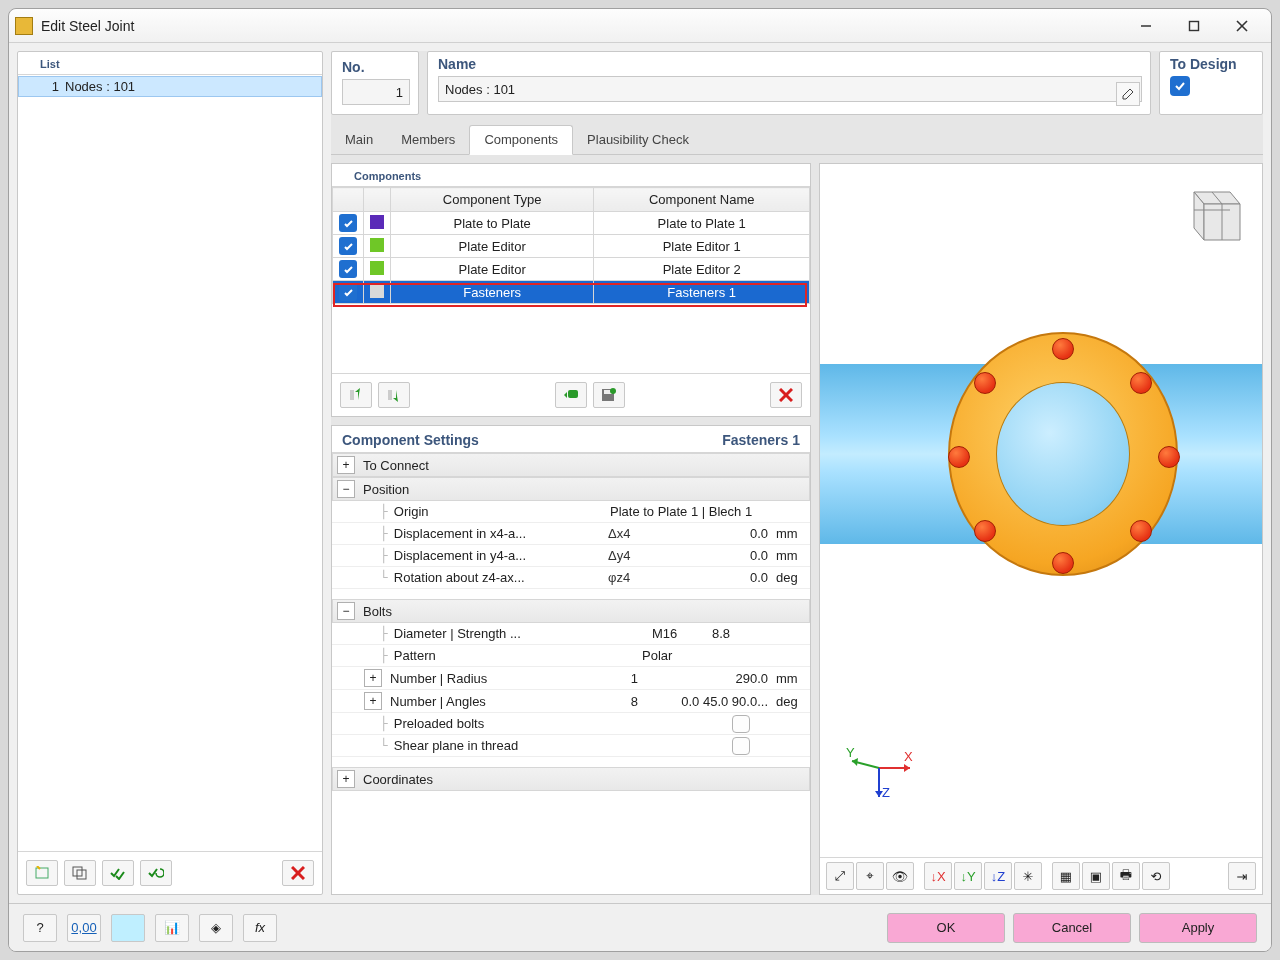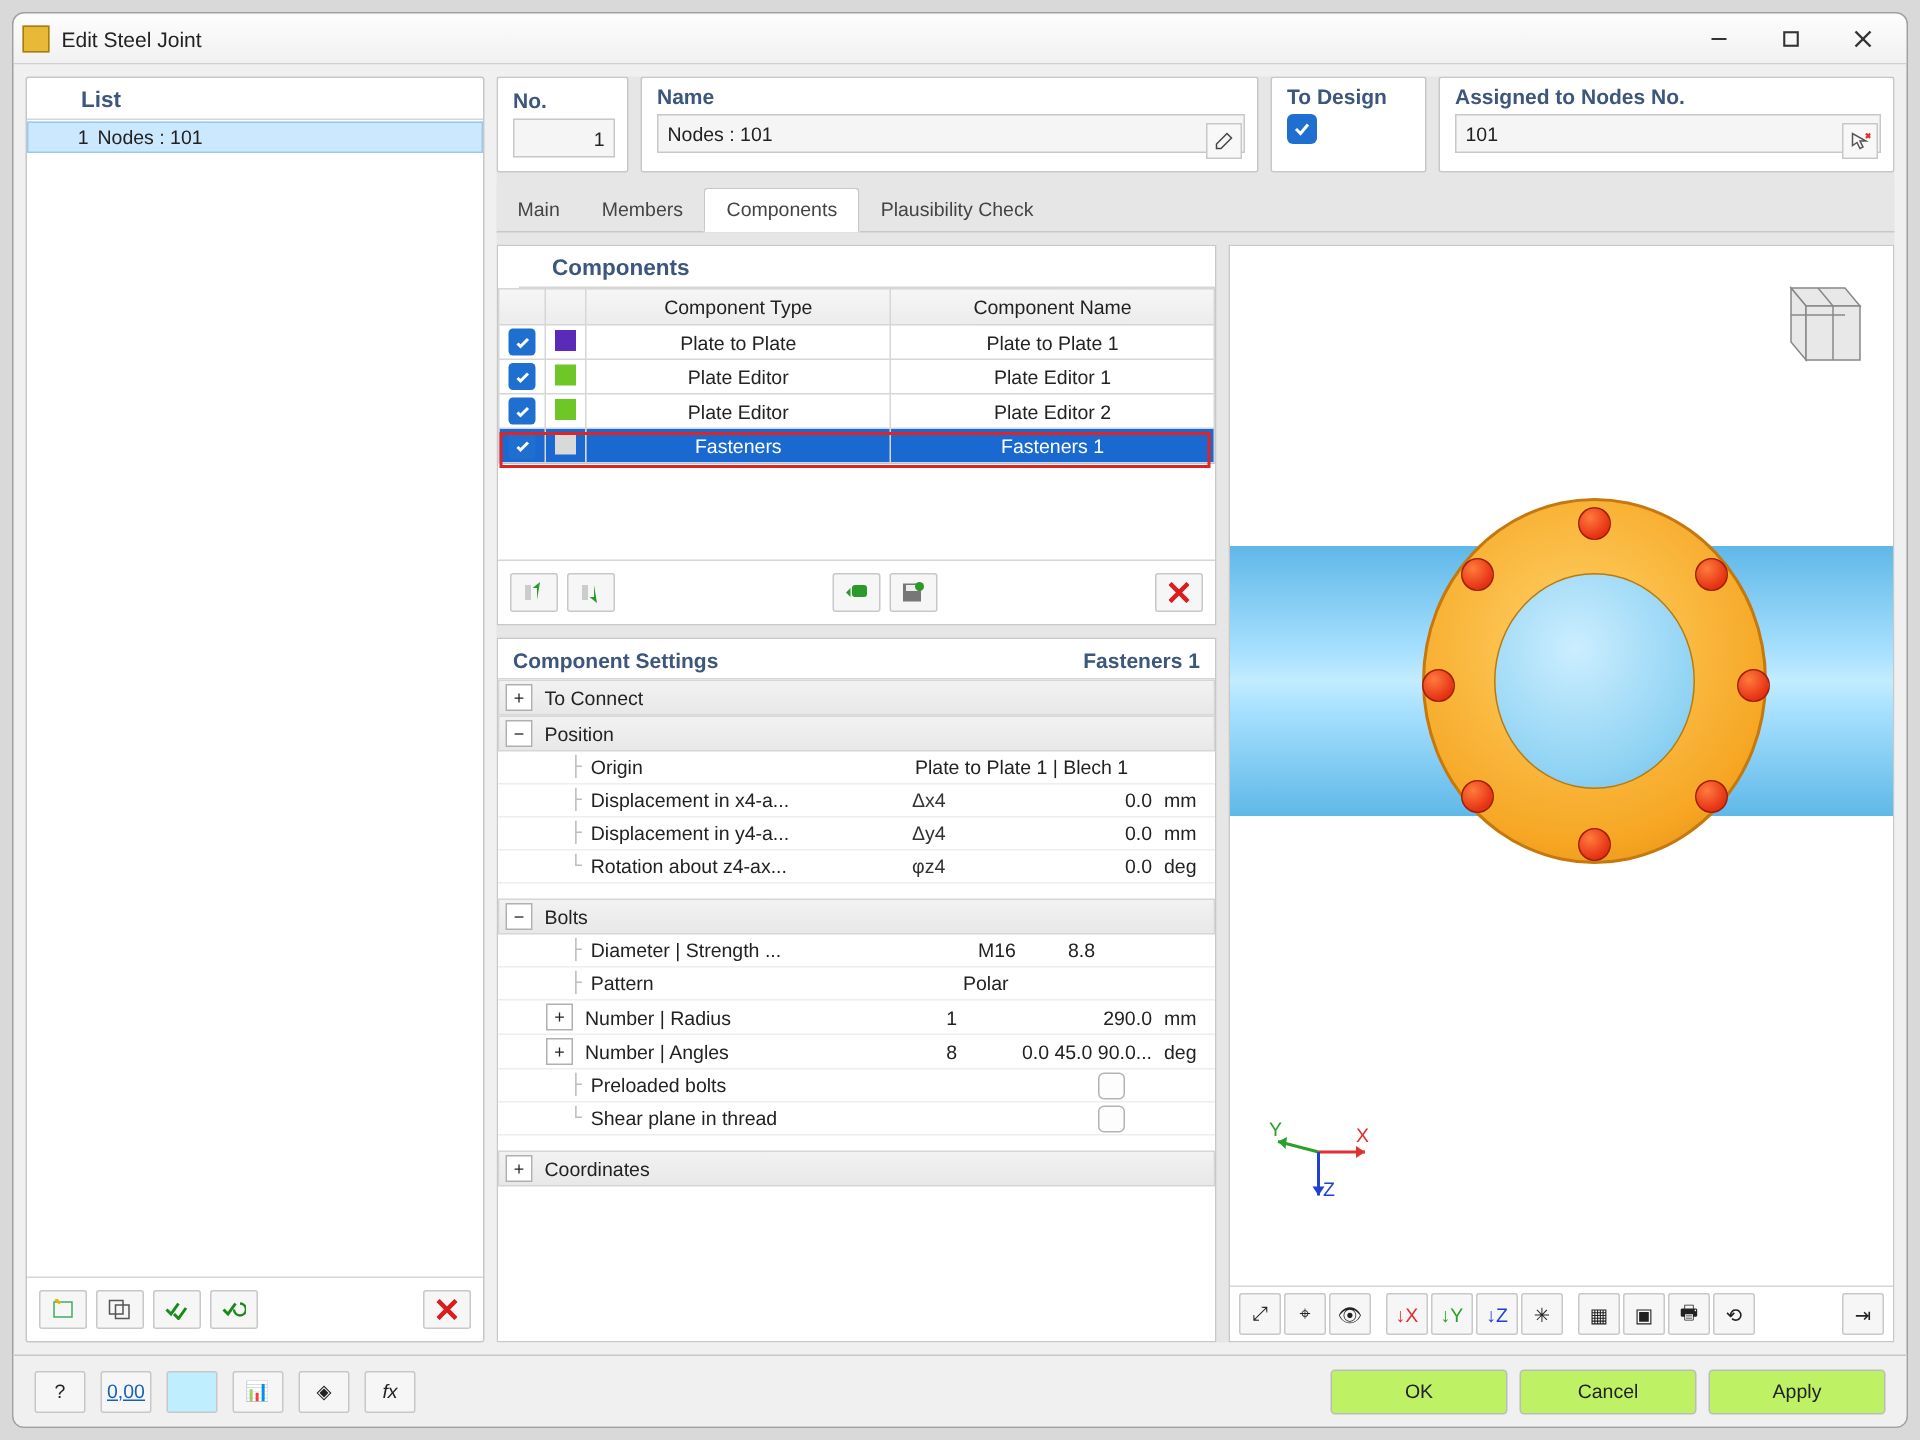--- a/index.html
+++ b/index.html
@@ -27,21 +27,21 @@
 }
 .titlebar .icon { width:18px; height:18px; background:#e8b838; border:1px solid #a37d12; margin-right:8px; }
 .titlebar .title { font-size:14px; }
 .win-btns { margin-left:auto; display:flex; gap:2px; }
 .win-btn { width:46px; height:30px; display:flex; align-items:center; justify-content:center; border-radius:4px; }
 .win-btn svg { width:12px; height:12px; }
 .body {
   flex:1; display:flex; padding:8px; gap:8px; overflow:hidden;
 }
 .panel { background:var(--white); border:1px solid var(--panel-border); border-radius:2px; }
-.panel-head { font-weight:600; color:var(--heading); padding:6px 22px 4px; font-size:15px;margin-left:14px; }
+.panel-head { font-weight:600; color:var(--heading); padding:6px 22px 4px; font-size:11px; }
 .left-panel { width:306px; display:flex; flex-direction:column; }
 .list-body { flex:1; border-top:1px solid var(--grid-border); padding:1px 0; position:relative; }
 .list-row { display:flex; align-items:center; gap:6px; padding:2px 6px 2px 12px; background:var(--hover-blue); border:1px solid #9cc7f0; }
 .list-row .num { width:28px; text-align:right; }
 .list-toolbar { display:flex; gap:6px; padding:8px; border-top:1px solid var(--grid-border); }
 .tb-btn { width:32px; height:26px; background:#f6f6f6; border:1px solid var(--panel-border); border-radius:2px; display:flex; align-items:center; justify-content:center; }
 .tb-btn.danger svg { stroke:#d81e1e; }
 .right-area { flex:1; display:flex; flex-direction:column; gap:8px; background:var(--panel-bg); padding:0; overflow:hidden; }
 .top-row { display:flex; gap:8px; height:64px; }
 .field { background:#fff; border:1px solid var(--panel-border); border-radius:2px; padding:4px 8px 6px 10px; display:flex; flex-direction:column; gap:4px; }
@@ -103,21 +103,21 @@
 .bolt { position:absolute; width:22px; height:22px; border-radius:50%; background:radial-gradient(circle at 35% 30%, #ff7b3d, #e63214 70%); border:1px solid #a01e04; }
 .axis-widget { position:absolute; left:24px; bottom:54px; width:70px; height:70px; }
 .view-toolbar { display:flex; gap:2px; padding:4px 6px; border-top:1px solid var(--grid-border); background:#fff; flex-wrap:nowrap; }
 .view-toolbar .tb-btn { width:28px; height:28px; border:1px solid var(--panel-border); }
 .iso-cube { position:absolute; right:12px; top:12px; width:76px; height:76px; }
 .footer {
   height:48px; display:flex; align-items:center; padding:8px 14px; gap:8px;
   border-top:1px solid var(--panel-border); background:var(--bg);
 }
 .footer .fspacer { flex:1; }
-.btn { min-width:118px; height:30px; background:#bef264; border:1px solid #bcbcbc; border-radius:3px; }
+.btn { min-width:118px; height:30px; background:#f9a8d4; border:1px solid #bcbcbc; border-radius:3px; }
 .icon-strip { display:flex; gap:10px; }
 .icon-strip .tb-btn { width:34px; height:28px; }
 </style>
 </head>
 <body>
 
 <div class="window">
   <div class="titlebar">
     <span class="icon"></span>
     <span class="title">Edit Steel Joint</span>
@@ -203,33 +203,20 @@
               <svg width="14" height="14">
                 <path d="M2 12 L2 9 L9 2 L12 5 L5 12 Z" fill="none" stroke="#444"></path>
               </svg>
             </div>
         </div>
         <div class="field todesign">
           <span class="field-label">To Design</span>
           <div class="chk">
               <svg width="12" height="12">
                 <polyline points="2,6 5,9 10,3" fill="none" stroke="#fff" stroke-width="2"></polyline>
-              </svg>
-            </div>
-        </div>
-        <div class="field assigned">
-          <span class="field-label">Assigned to Nodes No.</span>
-          <div class="field-input">
-              <span>101</span>
-            </div>
-          <div class="pick-btn">
-              <svg width="14" height="14">
-                <path d="M2 2 L2 10 L5 8 L7 12 L9 11 L7 7 L11 7 Z" fill="none" stroke="#555"></path>
-                <line x1="11" y1="2" x2="14" y2="5" stroke="#d33" stroke-width="1.6"></line>
-                <line x1="14" y1="2" x2="11" y2="5" stroke="#d33" stroke-width="1.6"></line>
               </svg>
             </div>
         </div>
       </div>
 
       <div class="tabs">
         <div class="tab">Main</div>
         <div class="tab">Members</div>
         <div class="tab active">Components</div>
         <div class="tab">Plausibility Check</div>

